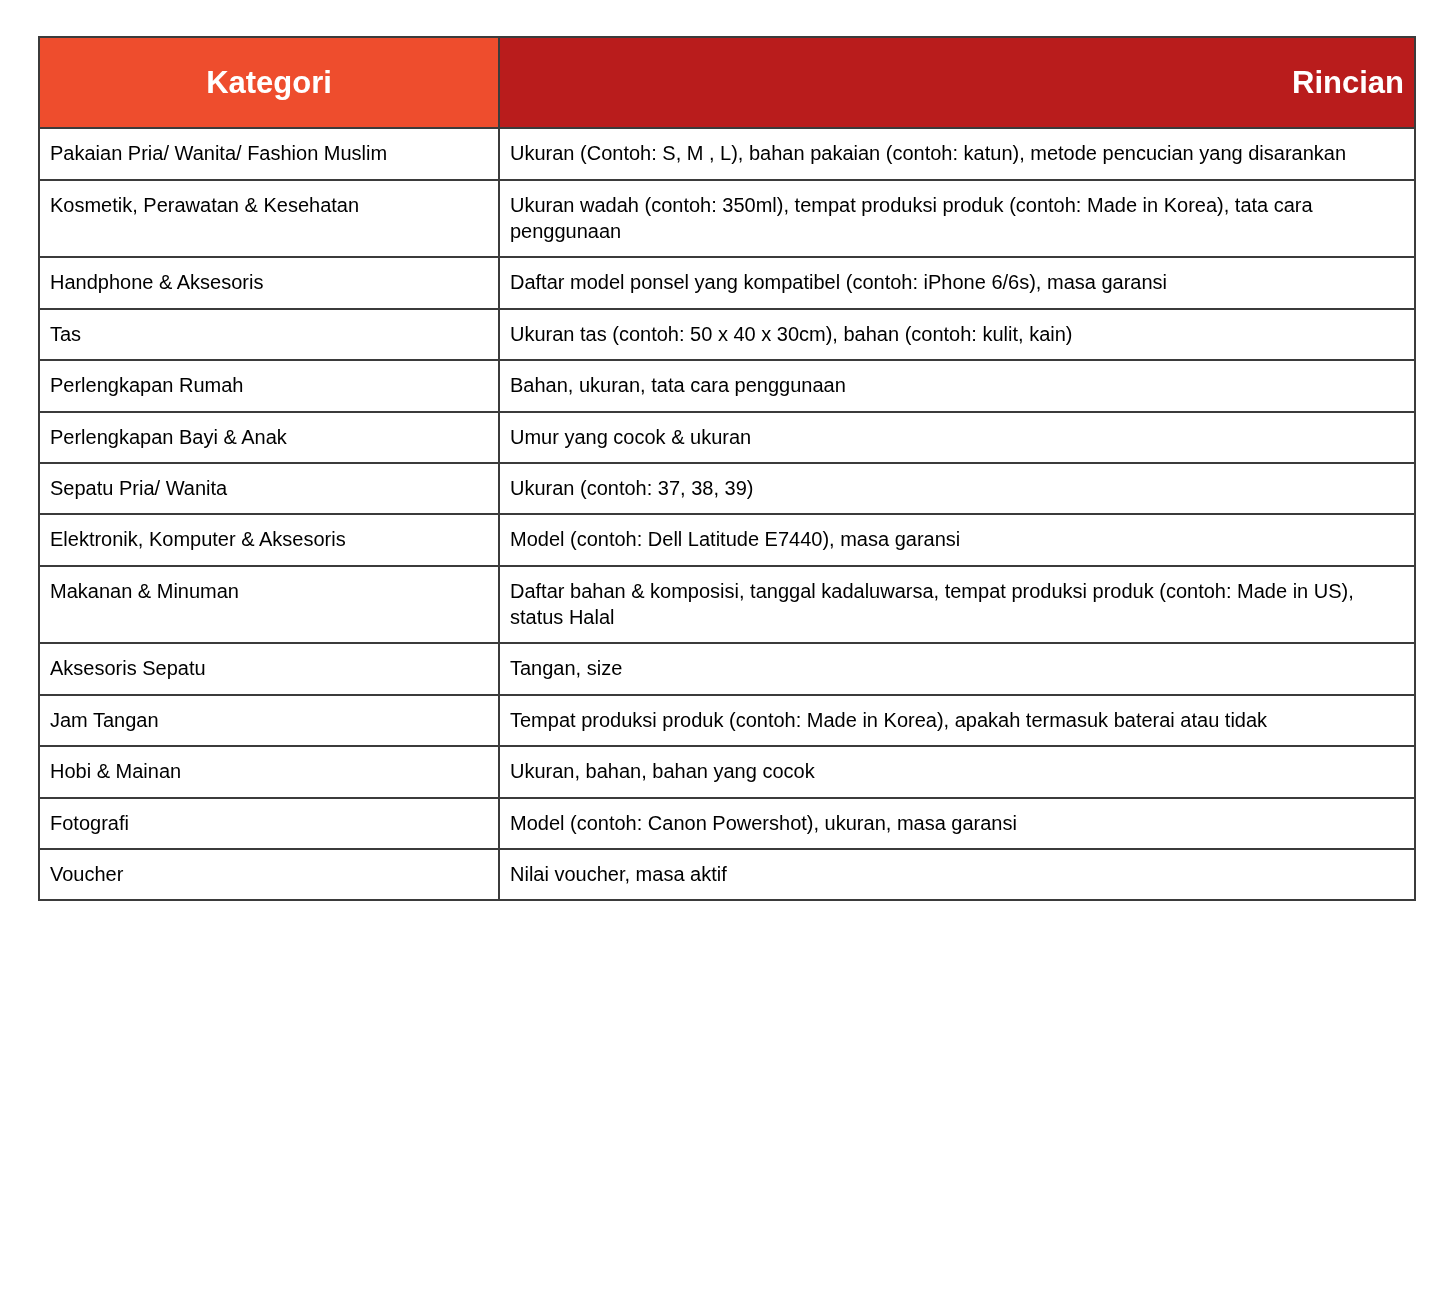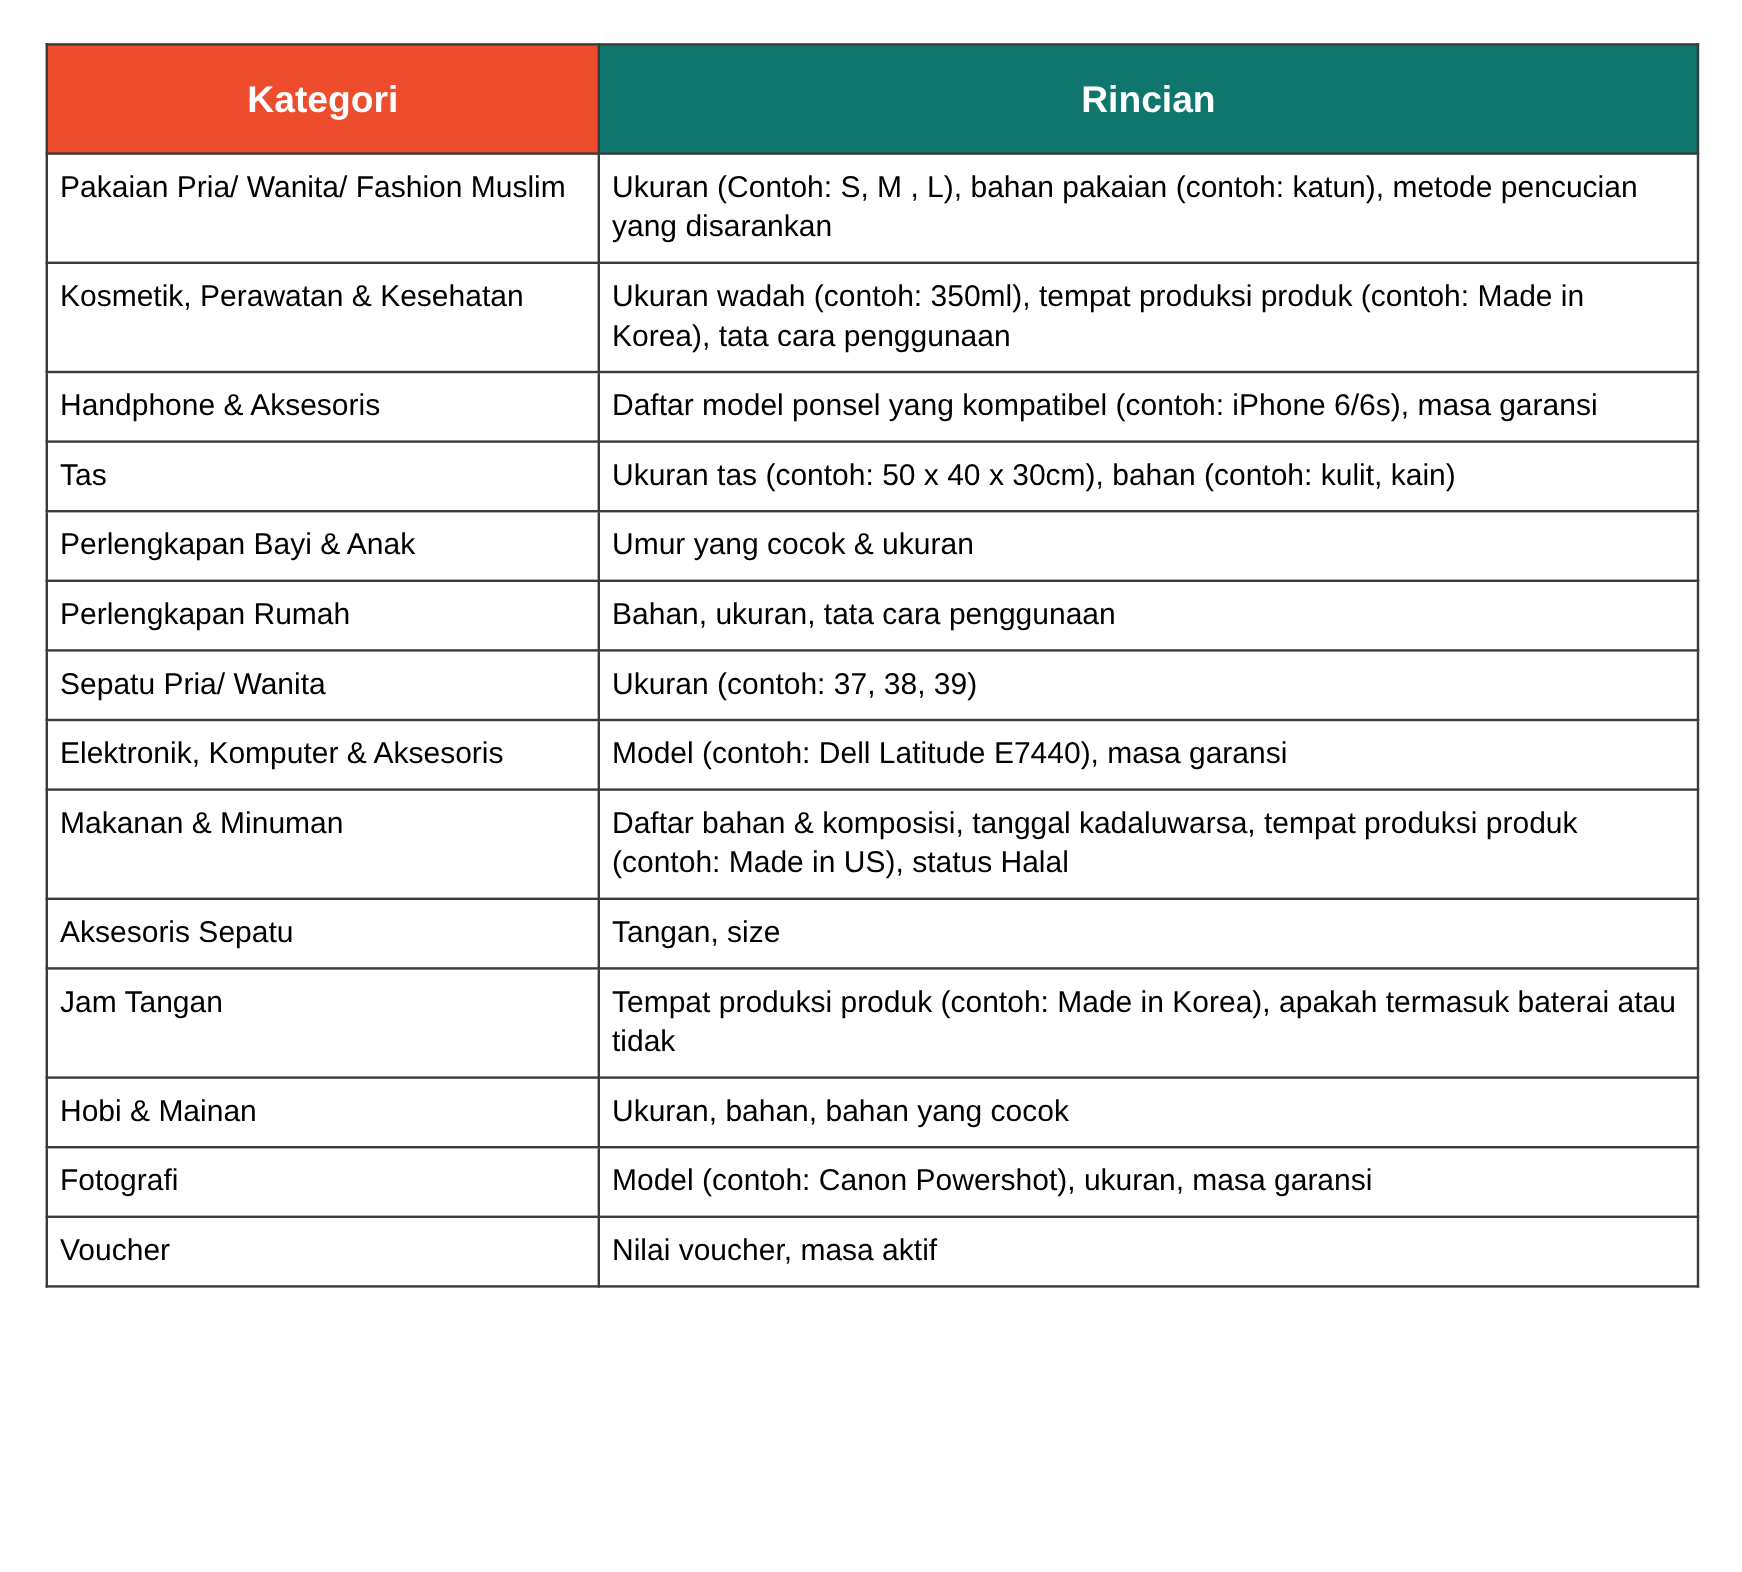--- a/index.html
+++ b/index.html
@@ -30,68 +30,68 @@
   table.category-table th {
     color: #ffffff;
     font-size: 31px;
     font-weight: bold;
     text-align: center;
     padding: 26px 10px;
     line-height: 1.2;
   }
   table.category-table td {
     color: #000000;
-    font-size: 25px;
+    font-size: 20px;
     font-weight: 400;
     text-align: left;
     padding: 11px 10px 12px 10px;
     line-height: 1.32;
   }
   col.col-kategori { width: 460px; }
   col.col-rincian  { width: 916px; }
 </style>
 </head>
 <body>
 
 <div class="page">
   <table class="category-table">
     <colgroup>
       <col class="col-kategori">
       <col class="col-rincian">
     </colgroup>
     <thead>
       <tr>
         <th style="background: rgb(238, 77, 45); color: rgb(255, 255, 255);">Kategori</th>
-        <th style="background: #0f766e; color: rgb(255, 255, 255);">Rincian</th>
+        <th style="background: #b91c1c; color: rgb(255, 255, 255); text-align: right;">Rincian</th>
       </tr>
     </thead>
     <tbody>
         <tr>
           <td>Pakaian Pria/ Wanita/ Fashion Muslim</td>
           <td>Ukuran (Contoh: S, M , L), bahan pakaian (contoh: katun), metode pencucian yang disarankan</td>
         </tr>
         <tr>
           <td>Kosmetik, Perawatan &amp; Kesehatan</td>
           <td>Ukuran wadah (contoh: 350ml), tempat produksi produk (contoh: Made in Korea), tata cara penggunaan</td>
         </tr>
         <tr>
           <td>Handphone &amp; Aksesoris</td>
           <td>Daftar model ponsel yang kompatibel (contoh: iPhone 6/6s), masa garansi</td>
         </tr>
         <tr>
           <td>Tas</td>
           <td>Ukuran tas (contoh: 50 x 40 x 30cm), bahan (contoh: kulit, kain)</td>
         </tr>
         <tr>
+          <td>Perlengkapan Rumah</td>
+          <td>Bahan, ukuran, tata cara penggunaan</td>
+        </tr>
+        <tr>
           <td>Perlengkapan Bayi &amp; Anak</td>
           <td>Umur yang cocok &amp; ukuran</td>
-        </tr>
-        <tr>
-          <td>Perlengkapan Rumah</td>
-          <td>Bahan, ukuran, tata cara penggunaan</td>
         </tr>
         <tr>
           <td>Sepatu Pria/ Wanita</td>
           <td>Ukuran (contoh: 37, 38, 39)</td>
         </tr>
         <tr>
           <td>Elektronik, Komputer &amp; Aksesoris</td>
           <td>Model (contoh: Dell Latitude E7440), masa garansi</td>
         </tr>
         <tr>

